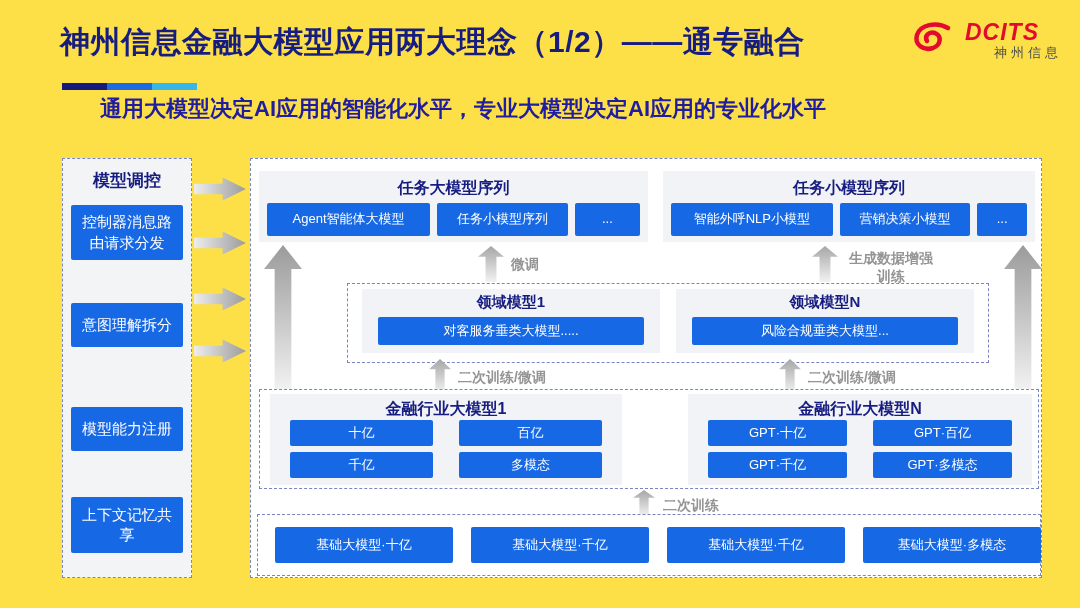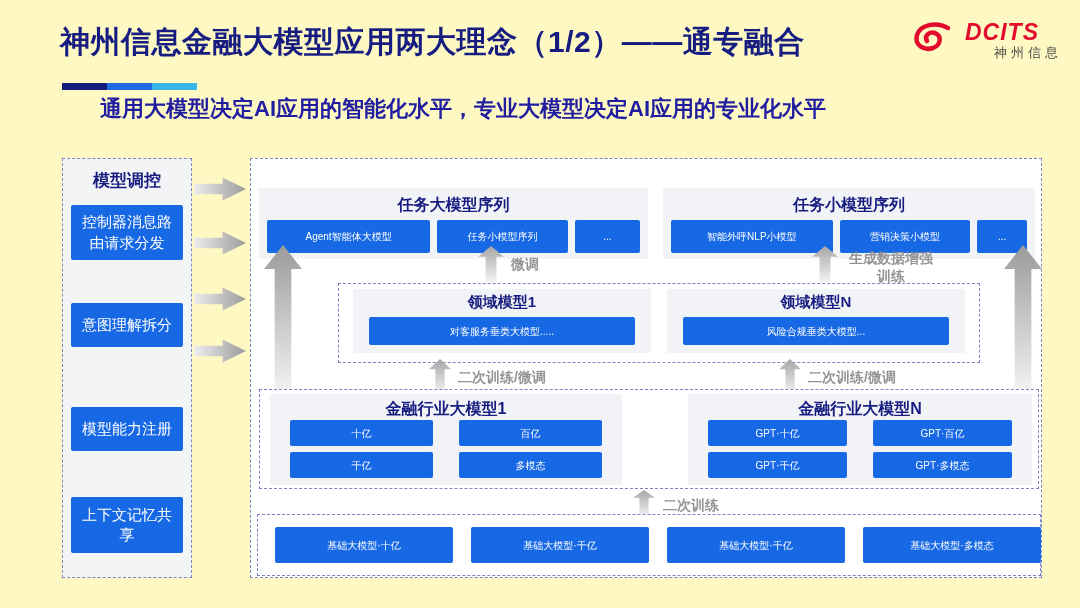--- a/index.html
+++ b/index.html
@@ -1,32 +1,32 @@
 <!DOCTYPE html>
 <html><head>
 <meta charset="utf-8">
 <style>
   html,body{margin:0;padding:0;background:#e9e9e9;}
-  #stage{position:relative;width:1080px;height:608px;background:#fef9c3;overflow:hidden;
+  #stage{position:relative;width:1080px;height:608px;background:#fde047;overflow:hidden;
          font-family:"Liberation Sans","DejaVu Sans",sans-serif;}
 
   
   .page-title{position:absolute;left:60px;top:22px;font-size:30px;font-weight:bold;
               color:#171d80;letter-spacing:.5px;white-space:nowrap;}
   .accent-bars{position:absolute;left:62px;top:83px;display:flex;height:7px;}
   .accent-bars span{display:block;height:7px;width:45px;}
   .bar1{background:#141b7b;} .bar2{background:#1e6ae1;} .bar3{background:#38b5e9;}
   .subtitle{position:absolute;left:100px;right:40px;top:94px;text-align:left;
             font-size:22px;font-weight:bold;color:#211da0;white-space:nowrap;}
   .logo{position:absolute;right:18px;top:20px;display:flex;align-items:center;gap:7px;}
   .logo-txt{display:flex;flex-direction:column;line-height:1.05;}
   .logo-en{font-size:23px;font-weight:bold;font-style:italic;color:#e30b2d;letter-spacing:1px;}
   .logo-cn{font-size:13px;color:#4a4a4a;letter-spacing:4px;margin-top:2px;margin-left:29px;}
   .chip{background:#1768e4;color:#fff;display:flex;align-items:center;justify-content:center;
-        text-align:center;border-radius:2px;font-size:10px;line-height:1.3;}
+        text-align:center;border-radius:2px;font-size:13px;line-height:1.3;}
   .box-title{text-align:center;font-weight:bold;color:#171d80;}
   .gray-label{position:absolute;font-size:14px;font-weight:bold;color:#949494;white-space:nowrap;}
   .dashed{border:1px dashed #7b85c2;box-sizing:border-box;}
 
   
   .arrow-right{position:absolute;background:linear-gradient(to right,#ededed,#9c9c9c);
                clip-path:polygon(0 30%,55% 30%,55% 6%,100% 50%,55% 94%,55% 70%,0 70%);}
   .arrow-up{position:absolute;background:linear-gradient(to top,#f2f2f2,#a6a6a6);
             clip-path:polygon(50% 0,100% 30%,71% 30%,71% 100%,29% 100%,29% 30%,0 30%);}
   .arrow-up.big{background:linear-gradient(to top,#f5f5f5 0%,#c3c3c3 55%,#9b9b9b 100%);
@@ -39,28 +39,28 @@
                  font-size:17px;font-weight:bold;color:#171d80;}
   .sb-btn{position:absolute;left:8px;right:8px;background:#1768e4;color:#fff;font-size:15px;
           text-align:center;display:flex;align-items:center;justify-content:center;
           line-height:1.35;border-radius:2px;padding:0 10px;box-sizing:border-box;}
   .sb1{top:46px;height:55px;} .sb2{top:144px;height:44px;}
   .sb3{top:248px;height:44px;} .sb4{top:338px;height:56px;}
 
   
   .main{position:absolute;left:250px;top:158px;width:792px;height:420px;background:#fff;}
 
-  .task-box{position:absolute;top:29px;height:71px;background:#f2f3f6;}
+  .task-box{position:absolute;top:12px;height:71px;background:#f2f3f6;}
   .task-box .box-title{padding-top:7px;font-size:16px;}
   .task-box .chips{position:absolute;left:8px;right:8px;bottom:6px;display:flex;gap:7px;height:33px;}
   .task-left{left:8px;width:389px;}
   .task-right{left:412px;width:372px;}
   .f25{flex:2.5;} .f20{flex:2.0;} .f10{flex:1.0;} .f26{flex:2.6;} .f21{flex:2.1;} .f08{flex:0.8;}
 
-  .domain-box{position:absolute;left:87px;top:124px;width:642px;height:80px;background:#fff;
+  .domain-box{position:absolute;left:96px;top:124px;width:642px;height:80px;background:#fff;
               display:flex;gap:16px;padding:5px 14px 9px;}
   .domain-panel{flex:1;background:#f2f3f6;display:flex;flex-direction:column;padding:2px 10px 8px;}
   .domain-panel .box-title{font-size:15px;margin:2px 0 5px;}
   .domain-panel .chip{height:30px;margin:0 6px;}
 
   .industry-box{position:absolute;left:8px;top:230px;width:780px;height:100px;background:#fff;}
   .ind-panel{position:absolute;top:4px;height:91px;background:#f2f3f6;}
   .ind-left{left:10px;width:352px;}
   .ind-right{left:428px;width:344px;}
   .ind-panel .box-title{padding-top:5px;font-size:16px;}

